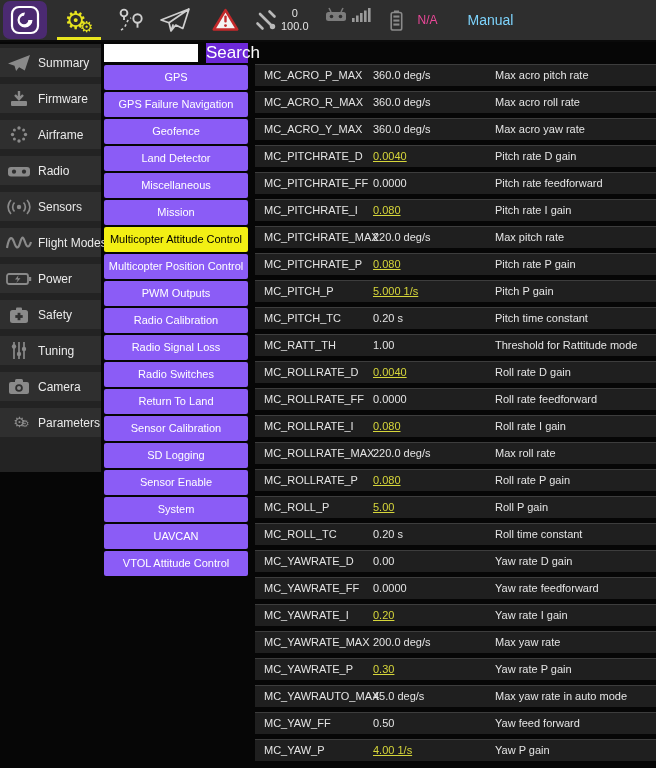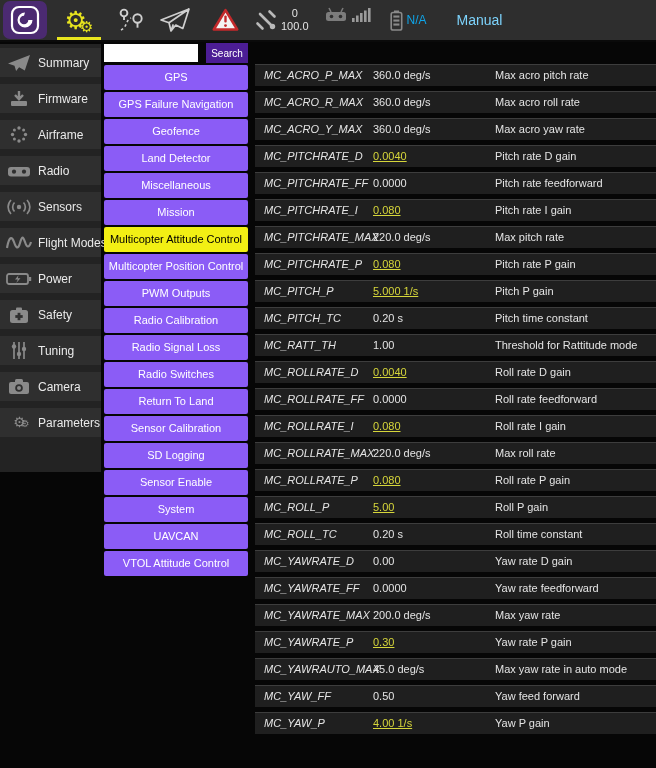--- a/index.html
+++ b/index.html
@@ -23,45 +23,45 @@
   .gear-small{font-size:15px;color:var(--accent);line-height:1;margin:12px 0 0 -7px;}
   .underline{position:absolute;left:2px;right:2px;bottom:1px;height:3px;background:var(--accent);}
   .t-plan{width:40px;margin-left:8px;}
   .t-fly{width:44px;margin-left:2px;}
   .t-warn{width:40px;margin-left:8px;}
   .gps-group{display:flex;align-items:center;margin-left:10px;gap:4px;}
   .gps-nums{display:flex;flex-direction:column;align-items:center;color:#e3e3e3;
             font-size:11px;line-height:1.15;}
   .rc-group{display:flex;align-items:flex-end;margin-left:16px;gap:5px;padding-bottom:12px;}
   .bat-group{display:flex;align-items:center;margin-left:18px;gap:4px;}
-  .na{color:#0ea5e9;font-size:12px;}
+  .na{color:#ec4899;font-size:12px;margin-left:11px;}
   .mode{color:#7dd3fc;font-size:14px;margin-left:30px;}
   
   .sidebar{position:absolute;left:0;top:44px;width:101px;height:428px;background:#232323;
            padding-top:4px;}
   .side-item{height:29px;margin-bottom:7px;background:#2f2f2f;display:flex;
              align-items:center;padding-left:3px;gap:3px;cursor:default;}
   .s-icon{width:32px;flex:none;text-align:center;line-height:0;}
   .s-icon .gearchars{font-size:14px;color:#8a8a8a;letter-spacing:-5px;line-height:16px;display:inline-block;}
   .side-label{font-size:12px;color:#eaeaea;white-space:nowrap;}
   
   .catcol{position:absolute;left:104px;top:43px;width:144px;}
   .searchrow{display:flex;justify-content:space-between;align-items:center;height:20px;margin-bottom:2px;}
   .searchbox{width:94px;height:18px;border:none;background:#ffffff;outline:none;
              font-size:11px;padding:0 3px;}
-  .searchbtn{width:42px;height:20px;background:#4c1d95;color:#fff;border:none;
-             font-size:10px;padding:0;}
+  .searchbtn{width:42px;height:20px;background:#6d28d9;color:#fff;border:none;
+             font-size:17px;padding:0;}
   .cat{height:25px;line-height:25px;margin-bottom:2px;background:#8b5cf6;color:#fff;
        font-size:11px;text-align:center;border-radius:2px;white-space:nowrap;overflow:hidden;}
   .cat.selected{background:var(--sel);color:#000;}
   
   .ptable{position:absolute;left:255px;top:64px;width:401px;}
   .prow{height:22px;margin-bottom:5px;background:#1f1f1f;display:flex;align-items:center;
         font-size:11px;color:#e4e4e4;box-shadow:inset 0 1px 0 #3d3d3d;}
-  .pname{width:118px;padding-left:9px;flex:none;white-space:nowrap;font-style:italic;}
+  .pname{width:118px;padding-left:9px;flex:none;white-space:nowrap;}
   .pval{width:122px;flex:none;white-space:nowrap;}
   .pval.modified{color:var(--modval);text-decoration:underline;}
   .pdesc{flex:1;white-space:nowrap;overflow:hidden;}
 </style>
 </head>
 <body>
 
 <div class="topbar">
   <div class="logo">
     <svg width="30" height="30" viewBox="0 0 30 30">
@@ -415,20 +415,25 @@
     <span class="pval">0.00</span>
     <span class="pdesc">Yaw rate D gain</span>
   </div>
 
   <div class="prow">
     <span class="pname">MC_YAWRATE_FF</span>
     <span class="pval">0.0000</span>
     <span class="pdesc">Yaw rate feedforward</span>
   </div>
 
+  <div class="prow">
+    <span class="pname">MC_YAWRATE_I</span>
+    <span class="pval modified">0.20</span>
+    <span class="pdesc">Yaw rate I gain</span>
+  </div>
 
   <div class="prow">
     <span class="pname">MC_YAWRATE_MAX</span>
     <span class="pval">200.0 deg/s</span>
     <span class="pdesc">Max yaw rate</span>
   </div>
 
   <div class="prow">
     <span class="pname">MC_YAWRATE_P</span>
     <span class="pval modified">0.30</span>

